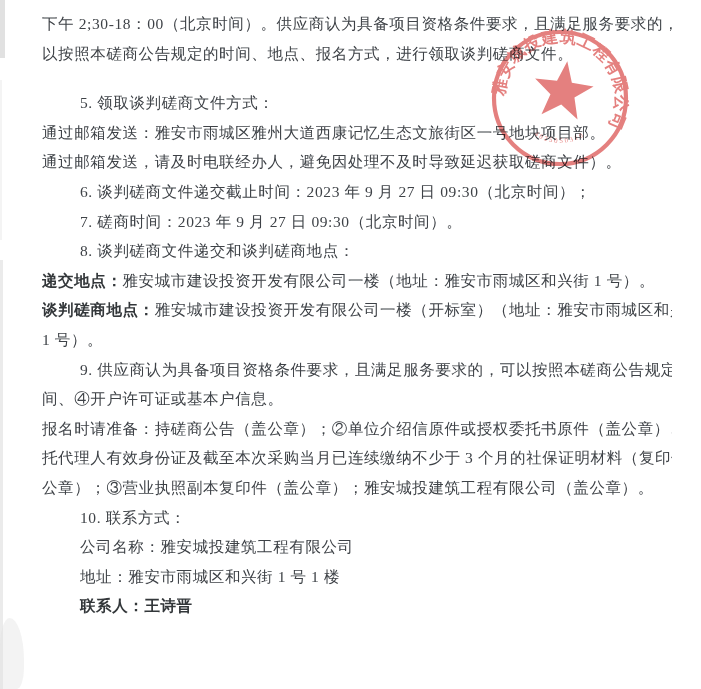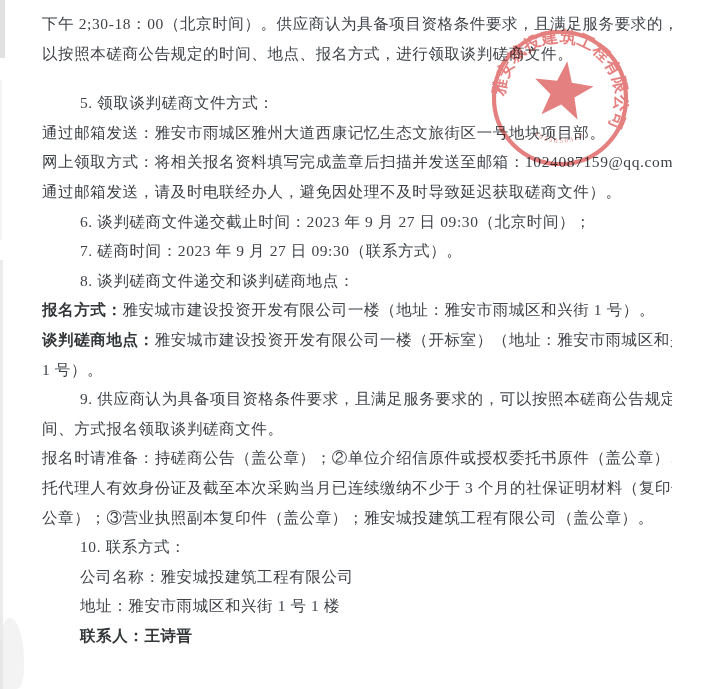--- a/index.html
+++ b/index.html
@@ -49,30 +49,29 @@
 </head>
 <body>
 
 <div class="page">
 
   <div class="content">
       <p class="line full"><span>下午 2;30-18：00（北京时间）。供应商认为具备项目资格条件要求，且满足服务要求的，可</span></p>
       <p class="line"><span>以按照本磋商公告规定的时间、地点、报名方式，进行领取谈判磋商文件。</span></p>
       <p class="line indent" style="margin-top: 20px;"><span>5. 领取谈判磋商文件方式：</span></p>
       <p class="line"><span>通过邮箱发送：</span><span class="u">雅安市雨城区雅州大道西康记忆生态文旅街区一号地块项目部</span><span>。</span></p>
-      <p class="line full"><span>网上领取方式：将相关报名资料填写完成盖章后扫描并发送至邮箱：</span><span class="u">1024087159@qq.com</span></p>
       <p class="line"><span>通过邮箱发送，请及时电联经办人，避免因处理不及时导致延迟获取磋商文件）。</span></p>
       <p class="line indent"><span>6. 谈判磋商文件递交截止时间：2023 年 9 月 27 日 </span><span class="u">09:30</span><span>（北京时间）；</span></p>
-      <p class="line indent"><span>7. 磋商时间：2023 年 9 月 27 日 </span><span class="u">09:30</span><span>（联系方式）。</span></p>
+      <p class="line indent"><span>7. 磋商时间：2023 年 9 月 27 日 </span><span class="u">09:30</span><span>（北京时间）。</span></p>
       <p class="line indent"><span>8. 谈判磋商文件递交和谈判磋商地点：</span></p>
-      <p class="line"><span class="b">报名方式：</span><span>雅安城市建设投资开发有限公司一楼（地址：雅安市雨城区和兴街 1 号）。</span></p>
+      <p class="line"><span class="b">递交地点：</span><span>雅安城市建设投资开发有限公司一楼（地址：雅安市雨城区和兴街 1 号）。</span></p>
       <p class="line full"><span class="b">谈判磋商地点：</span><span>雅安城市建设投资开发有限公司一楼（开标室）（地址：雅安市雨城区和兴街</span></p>
       <p class="line"><span>1 号）。</span></p>
       <p class="line indent full"><span>9. 供应商认为具备项目资格条件要求，且满足服务要求的，可以按照本磋商公告规定的时</span></p>
-      <p class="line"><span>间、方式报名领取谈判磋商文件。</span></p>
+      <p class="line"><span>间、④开户许可证或基本户信息。</span></p>
       <p class="line full"><span>报名时请准备：持磋商公告（盖公章）；②单位介绍信原件或授权委托书原件（盖公章）、委</span></p>
       <p class="line full"><span>托代理人有效身份证及截至本次采购当月已连续缴纳不少于 3 个月的社保证明材料（复印件盖</span></p>
       <p class="line"><span>公章）；③营业执照副本复印件（盖公章）；雅安城投建筑工程有限公司（盖公章）。</span></p>
       <p class="line indent"><span>10. 联系方式：</span></p>
       <p class="line indent"><span>公司名称：雅安城投建筑工程有限公司</span></p>
       <p class="line indent"><span>地址：雅安市雨城区和兴街 1 号 1 楼</span></p>
       <p class="line indent"><span class="b">联系人：王诗晋</span></p>
     </div>
 
   <svg class="seal" width="184" height="184" viewBox="0 0 184 184">

